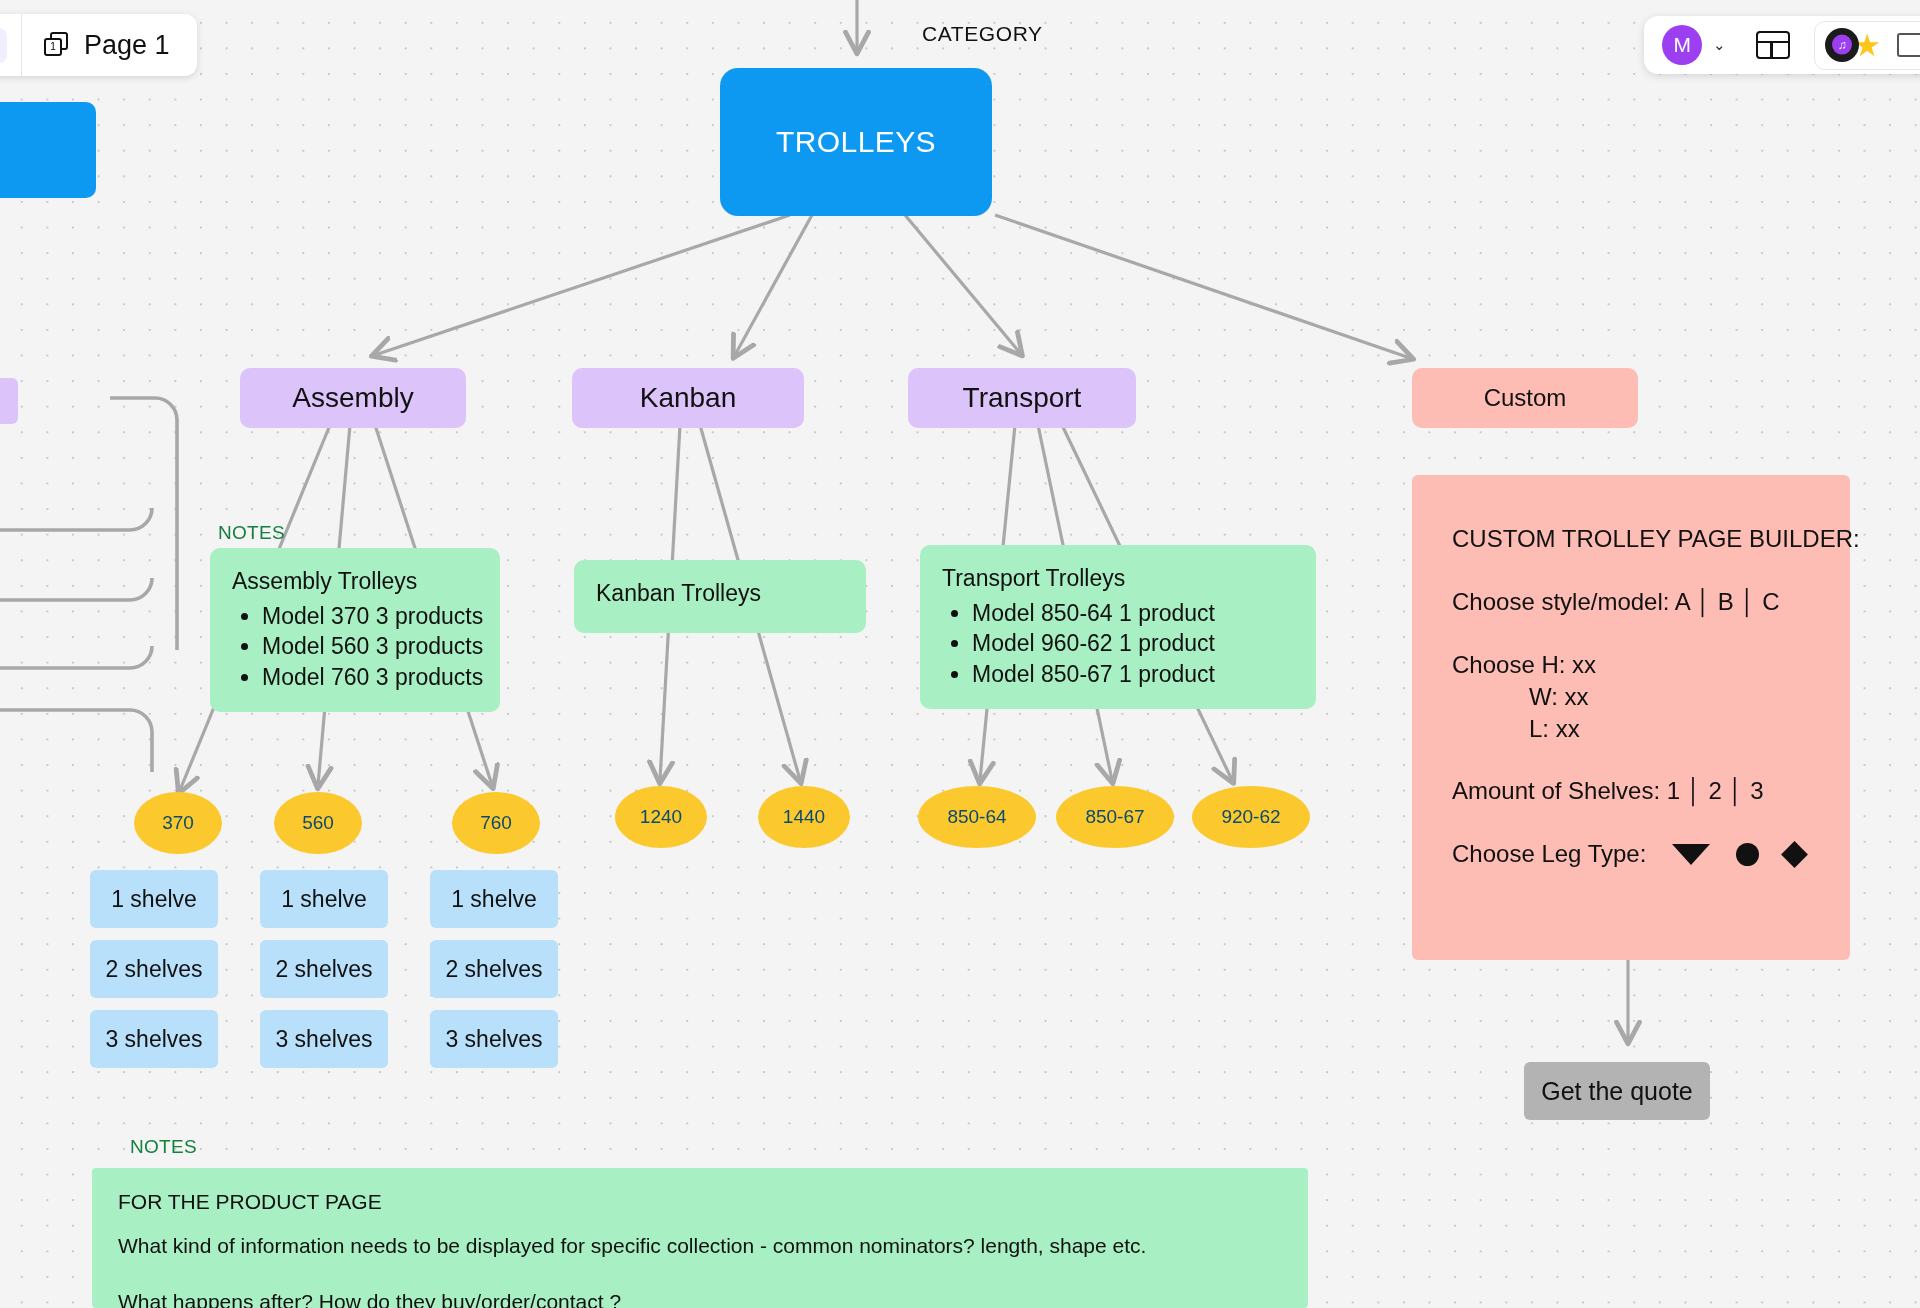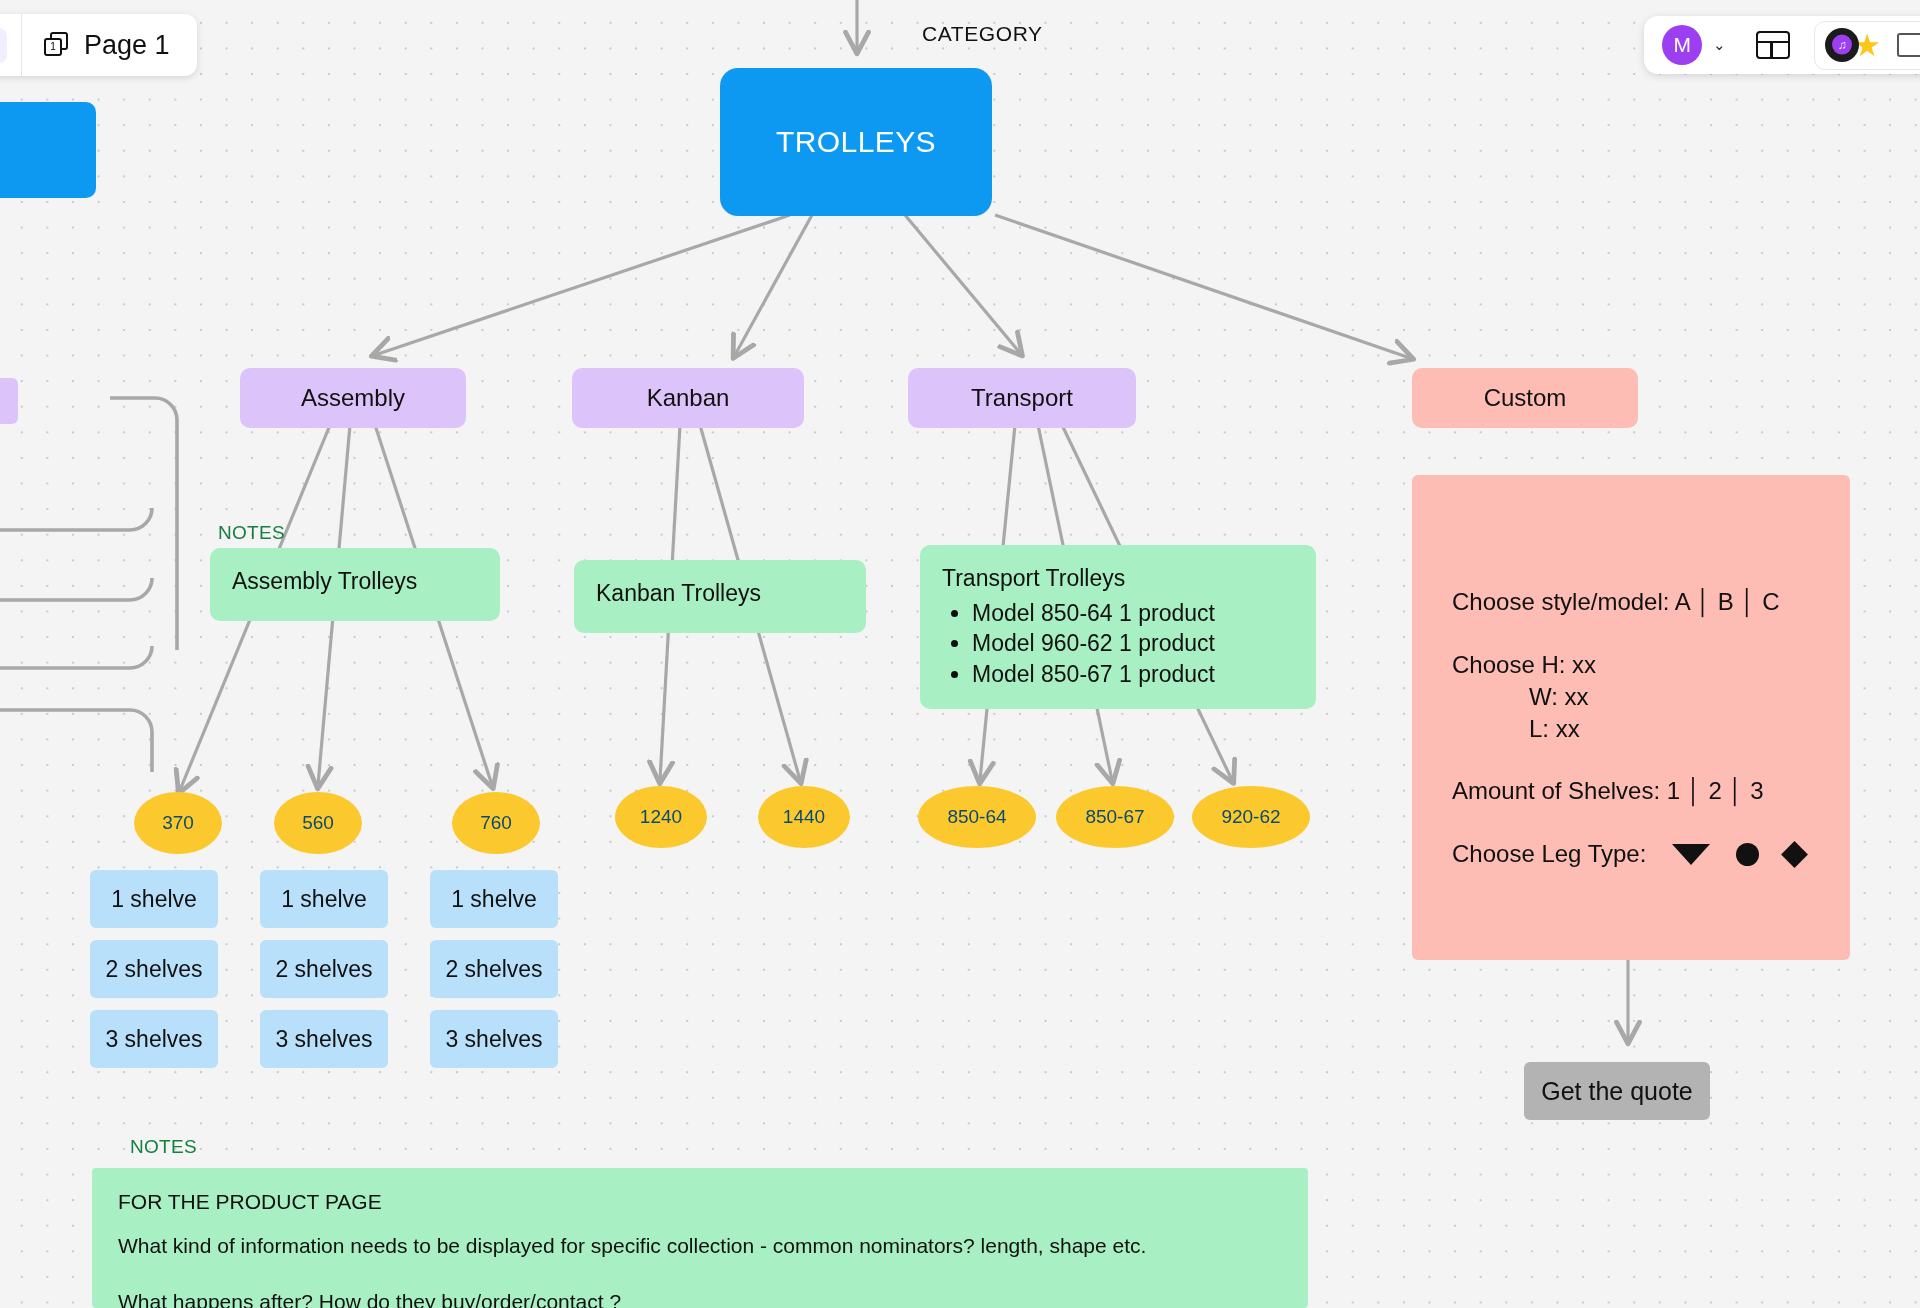--- a/index.html
+++ b/index.html
@@ -60,21 +60,21 @@
   .star { font-size: 31px; color: #ffc61a; margin-left: -10px; text-shadow: 0 0 2px #fff; }
   .frame-icon { width: 26px; height: 24px; border: 2px solid #555; border-radius: 3px; margin-left: 12px; }
 
   
   .node { position: absolute; display: flex; align-items: center; justify-content: center; }
   .n-root {
     background: #0d99f2; color: #fff; border-radius: 18px;
     font-size: 30px; letter-spacing: .4px;
   }
   .n-leftblue { background: #0d99f2; border-radius: 10px; }
-  .n-cat { background: #dcc4fb; border-radius: 10px; font-size: 24px; color: #111; }
+  .n-cat { background: #dcc4fb; border-radius: 10px; font-size: 28px; color: #111; }
   .n-cat-left { background: #dcc4fb; border-radius: 6px; }
   .n-custom { background: #fdbdb4; border-radius: 10px; font-size: 24px; color: #111; }
   .n-note {
     background: #a8efc3; border-radius: 10px; color: #111;
     display: block; padding: 18px 13px 20px 22px; font-size: 23px; line-height: 1.33;
   }
   .n-note .n-title { margin-bottom: 4px; }
   .n-note ul { margin: 0 0 0 30px; }
   .n-note li { list-style: disc; }
   .note-label { position: absolute; font-size: 19px; color: #15803d; letter-spacing: .3px; }
@@ -174,20 +174,25 @@
 
 <div class="node n-cat" style="left:240px; top:368px; width:226px; height:60px;">Assembly</div>
 <div class="node n-cat" style="left:572px; top:368px; width:232px; height:60px;">Kanban</div>
 <div class="node n-cat" style="left:908px; top:368px; width:228px; height:60px;">Transport</div>
 <div class="node n-custom" style="left:1412px; top:368px; width:226px; height:60px;">Custom</div>
 
 <div class="note-label" style="left:218px; top:522px;">NOTES</div>
 
 <div class="n-note" style="position:absolute; left:210px; top:548px; width:290px;">
   <div class="n-title">Assembly Trolleys</div>
+  <ul>
+    <li>Model 370 3 products</li>
+    <li>Model 560 3 products</li>
+    <li>Model 760 3 products</li>
+  </ul>
 </div>
 
 <div class="n-note" style="position:absolute; left:574px; top:560px; width:292px;">
   <div class="n-title">Kanban Trolleys</div>
 </div>
 
 <div class="n-note" style="position:absolute; left:920px; top:545px; width:396px;">
   <div class="n-title">Transport Trolleys</div>
   <ul>
     <li>Model 850-64  1 product</li>
@@ -211,20 +216,21 @@
 
 <div class="node n-shelve" style="left:260px; top:870px; width:128px; height:58px;">1 shelve</div>
 <div class="node n-shelve" style="left:260px; top:940px; width:128px; height:58px;">2 shelves</div>
 <div class="node n-shelve" style="left:260px; top:1010px; width:128px; height:58px;">3 shelves</div>
 
 <div class="node n-shelve" style="left:430px; top:870px; width:128px; height:58px;">1 shelve</div>
 <div class="node n-shelve" style="left:430px; top:940px; width:128px; height:58px;">2 shelves</div>
 <div class="node n-shelve" style="left:430px; top:1010px; width:128px; height:58px;">3 shelves</div>
 
 <div class="n-builder" style="position:absolute; left:1412px; top:475px; width:438px; height:485px;">
+  <div class="row" style="left:40px; top:50px;">CUSTOM TROLLEY PAGE BUILDER:</div>
   <div class="row" style="left:40px; top:113px;">Choose style/model:  A │ B │ C</div>
   <div class="row" style="left:40px; top:176px;">Choose H: xx</div>
   <div class="row" style="left:117px; top:208px;">W: xx</div>
   <div class="row" style="left:117px; top:240px;">L: xx</div>
   <div class="row" style="left:40px; top:302px;">Amount of Shelves: 1 │ 2 │ 3</div>
   <div class="row" style="left:40px; top:365px; display:flex; align-items:center; gap:26px;">
     <span>Choose Leg Type:</span>
     <span class="legshape leg-tri"></span>
     <span class="legshape leg-cir"></span>
     <span class="legshape leg-dia"></span>

